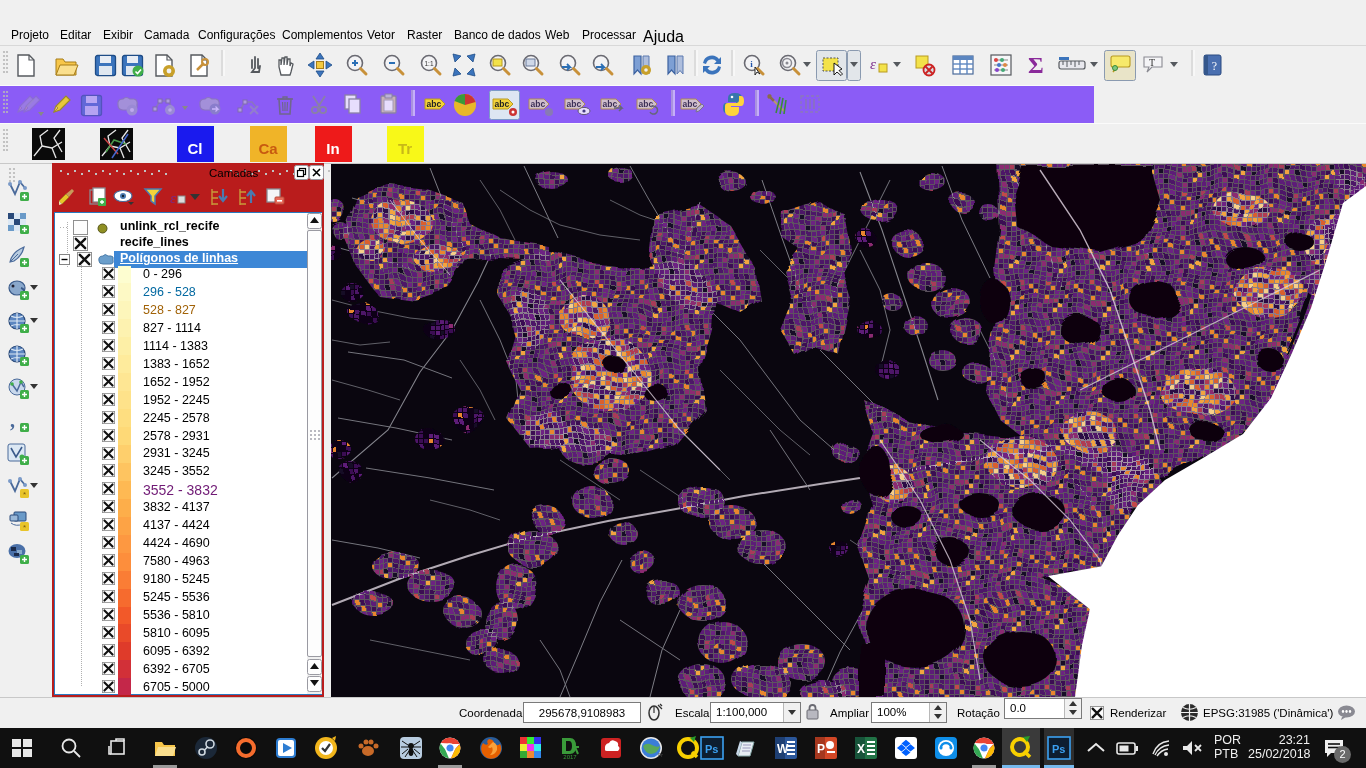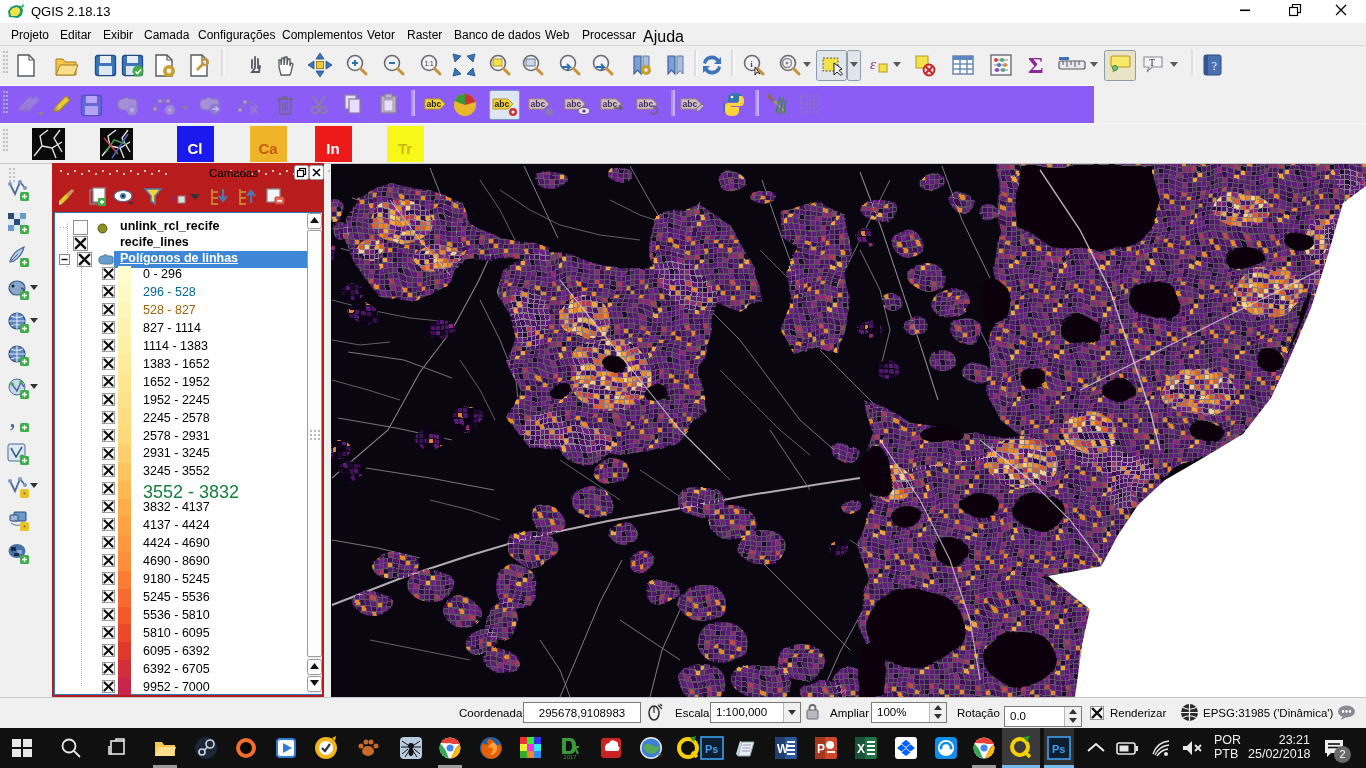--- a/index.html
+++ b/index.html
@@ -1,37 +1,19 @@
 <!DOCTYPE html>
 <html><head><meta charset="utf-8"><style>
 *{margin:0;padding:0;box-sizing:border-box}
 html,body{width:1366px;height:768px;overflow:hidden;font-family:"Liberation Sans",sans-serif;background:#f0f0f0}
 .abs{position:absolute}
 #root{position:relative;width:1366px;height:768px}
 svg{display:block}
 </style></head><body>
 <div id="root">
-    <div class="abs" style="left:0;top:0;width:1366px;height:23px;background:#ffffff">
-<svg class="abs" style="left:7px;top:3px" width="18" height="17" viewBox="0 0 18 17">
-<path d="M2,14 L1,8 L4,4 L9,2 L14,3 L16,7 L15,12 L11,15 Z" fill="#169b62"></path>
-<path d="M4,13 L3,8 L6,5 L10,4 L13,6 L13,10 L10,13 Z" fill="#f7e14a"></path>
-<path d="M14,3 L17,1 L16,5 Z" fill="#169b62"></path>
-</svg>
-<span class="abs" style="left:31px;top:4px;font-size:13px;color:#000">QGIS 2.18.13</span>
-<svg class="abs" style="left:1240px;top:9px" width="12" height="3">
-        <rect width="10" height="1.6" y="0.5" fill="#000"></rect>
-      </svg>
-<svg class="abs" style="left:1289px;top:4px" width="13" height="13" viewBox="0 0 13 13">
-        <rect x="3.5" y="0.5" width="8" height="8" fill="none" stroke="#000" stroke-width="1.2"></rect>
-        <rect x="0.5" y="3.5" width="8" height="8" fill="#fff" stroke="#000" stroke-width="1.2"></rect>
-      </svg>
-<svg class="abs" style="left:1335px;top:4px" width="12" height="12" viewBox="0 0 12 12">
-        <path d="M1,1 L11,11 M11,1 L1,11" stroke="#000" stroke-width="1.3"></path>
-      </svg>
-</div>
     <div class="abs" style="left:0;top:23px;width:1366px;height:23px;background:#f0f0f0;border-bottom:1px solid #d8d8d8">
       <span class="abs" style="left:11px;top:5px;font-size:12px;color:#000">Projeto</span>
       <span class="abs" style="left:60px;top:5px;font-size:12px;color:#000">Editar</span>
       <span class="abs" style="left:103px;top:5px;font-size:12px;color:#000">Exibir</span>
       <span class="abs" style="left:144px;top:5px;font-size:12px;color:#000">Camada</span>
       <span class="abs" style="left:198px;top:5px;font-size:12px;color:#000">Configurações</span>
       <span class="abs" style="left:282px;top:5px;font-size:12px;color:#000">Complementos</span>
       <span class="abs" style="left:367px;top:5px;font-size:12px;color:#000">Vetor</span>
       <span class="abs" style="left:407px;top:5px;font-size:12px;color:#000">Raster</span>
       <span class="abs" style="left:454px;top:5px;font-size:12px;color:#000">Banco de dados</span>
@@ -772,21 +754,21 @@
       <svg class="abs" style="left:48px;top:252px" width="13" height="13" viewBox="0 0 16 16">
         <rect x="0.5" y="0.5" width="15" height="15" fill="#fdfdfd" stroke="#8a8a8a"></rect>
         <path d="M3,3 L13,13 M13,3 L3,13" stroke="#111" stroke-width="2.6" stroke-linecap="round"></path>
       </svg>
       <span class="abs" style="left:89px;top:252px;font-size:12.5px;color:#000">3245 - 3552</span>
       <div class="abs" style="left:64px;top:269px;width:13px;height:18px;background:#feb953"></div>
       <svg class="abs" style="left:48px;top:270px" width="13" height="13" viewBox="0 0 16 16">
         <rect x="0.5" y="0.5" width="15" height="15" fill="#fdfdfd" stroke="#8a8a8a"></rect>
         <path d="M3,3 L13,13 M13,3 L3,13" stroke="#111" stroke-width="2.6" stroke-linecap="round"></path>
       </svg>
-      <span class="abs" style="left:89px;top:270px;font-size:18px;color:#15803d">3552 - 3832</span>
+      <span class="abs" style="left:89px;top:270px;font-size:14px;color:#701a75">3552 - 3832</span>
       <div class="abs" style="left:64px;top:287px;width:13px;height:18px;background:#fdae4a"></div>
       <svg class="abs" style="left:48px;top:288px" width="13" height="13" viewBox="0 0 16 16">
         <rect x="0.5" y="0.5" width="15" height="15" fill="#fdfdfd" stroke="#8a8a8a"></rect>
         <path d="M3,3 L13,13 M13,3 L3,13" stroke="#111" stroke-width="2.6" stroke-linecap="round"></path>
       </svg>
       <span class="abs" style="left:89px;top:288px;font-size:12.5px;color:#000">3832 - 4137</span>
       <div class="abs" style="left:64px;top:305px;width:13px;height:18px;background:#fda345"></div>
       <svg class="abs" style="left:48px;top:306px" width="13" height="13" viewBox="0 0 16 16">
         <rect x="0.5" y="0.5" width="15" height="15" fill="#fdfdfd" stroke="#8a8a8a"></rect>
         <path d="M3,3 L13,13 M13,3 L3,13" stroke="#111" stroke-width="2.6" stroke-linecap="round"></path>
@@ -796,21 +778,21 @@
       <svg class="abs" style="left:48px;top:324px" width="13" height="13" viewBox="0 0 16 16">
         <rect x="0.5" y="0.5" width="15" height="15" fill="#fdfdfd" stroke="#8a8a8a"></rect>
         <path d="M3,3 L13,13 M13,3 L3,13" stroke="#111" stroke-width="2.6" stroke-linecap="round"></path>
       </svg>
       <span class="abs" style="left:89px;top:324px;font-size:12.5px;color:#000">4424 - 4690</span>
       <div class="abs" style="left:64px;top:341px;width:13px;height:18px;background:#fd8e3c"></div>
       <svg class="abs" style="left:48px;top:342px" width="13" height="13" viewBox="0 0 16 16">
         <rect x="0.5" y="0.5" width="15" height="15" fill="#fdfdfd" stroke="#8a8a8a"></rect>
         <path d="M3,3 L13,13 M13,3 L3,13" stroke="#111" stroke-width="2.6" stroke-linecap="round"></path>
       </svg>
-      <span class="abs" style="left:89px;top:342px;font-size:12.5px;color:#000">4690 - 8690</span>
+      <span class="abs" style="left:89px;top:342px;font-size:12.5px;color:#000">7580 - 4963</span>
       <div class="abs" style="left:64px;top:359px;width:13px;height:18px;background:#fa7d35"></div>
       <svg class="abs" style="left:48px;top:360px" width="13" height="13" viewBox="0 0 16 16">
         <rect x="0.5" y="0.5" width="15" height="15" fill="#fdfdfd" stroke="#8a8a8a"></rect>
         <path d="M3,3 L13,13 M13,3 L3,13" stroke="#111" stroke-width="2.6" stroke-linecap="round"></path>
       </svg>
       <span class="abs" style="left:89px;top:360px;font-size:12.5px;color:#000">9180 - 5245</span>
       <div class="abs" style="left:64px;top:377px;width:13px;height:18px;background:#f66b2e"></div>
       <svg class="abs" style="left:48px;top:378px" width="13" height="13" viewBox="0 0 16 16">
         <rect x="0.5" y="0.5" width="15" height="15" fill="#fdfdfd" stroke="#8a8a8a"></rect>
         <path d="M3,3 L13,13 M13,3 L3,13" stroke="#111" stroke-width="2.6" stroke-linecap="round"></path>
@@ -838,21 +820,21 @@
       <svg class="abs" style="left:48px;top:450px" width="13" height="13" viewBox="0 0 16 16">
         <rect x="0.5" y="0.5" width="15" height="15" fill="#fdfdfd" stroke="#8a8a8a"></rect>
         <path d="M3,3 L13,13 M13,3 L3,13" stroke="#111" stroke-width="2.6" stroke-linecap="round"></path>
       </svg>
       <span class="abs" style="left:89px;top:450px;font-size:12.5px;color:#000">6392 - 6705</span>
       <div class="abs" style="left:64px;top:466px;width:13px;height:18px;background:#c42749"></div>
       <svg class="abs" style="left:48px;top:468px" width="13" height="13" viewBox="0 0 16 16">
         <rect x="0.5" y="0.5" width="15" height="15" fill="#fdfdfd" stroke="#8a8a8a"></rect>
         <path d="M3,3 L13,13 M13,3 L3,13" stroke="#111" stroke-width="2.6" stroke-linecap="round"></path>
       </svg>
-      <span class="abs" style="left:89px;top:468px;font-size:12.5px;color:#000">9952 - 7000</span>
+      <span class="abs" style="left:89px;top:468px;font-size:12.5px;color:#000">6705 - 5000</span>
       <div class="abs" style="left:253px;top:1px;width:15px;height:481px;background:#f0f0f0"></div>
       <svg class="abs" style="left:253px;top:1px" width="15" height="16">
         <rect x="0.5" y="0.5" width="14" height="15" rx="2" fill="#fdfdfd" stroke="#9a9aa2"></rect>
         <path d="M7.5,4 L12,10 L3,10 Z" fill="#111"></path>
       </svg>
       <div class="abs" style="left:253px;top:18px;width:15px;height:427px;background:#fdfdfd;border:1px solid #9a9aa2;border-radius:2px"></div>
       <i class="abs" style="left:256px;top:218px;width:2px;height:2px;background:#b8b8c0"></i>
       <i class="abs" style="left:260px;top:218px;width:2px;height:2px;background:#b8b8c0"></i>
       <i class="abs" style="left:264px;top:218px;width:2px;height:2px;background:#b8b8c0"></i>
       <i class="abs" style="left:256px;top:222px;width:2px;height:2px;background:#b8b8c0"></i>
@@ -1323,21 +1305,21 @@
         <div class="abs" style="left:57px;top:0;width:17px;height:19px;background:#f0f0f0;border-left:1px solid #b8b8b8">
           <svg class="abs" style="left:4px;top:2px" width="9" height="6">
             <path d="M4,0 L8,5 L0,5 Z" fill="#333"></path>
           </svg>
           <svg class="abs" style="left:4px;top:11px" width="9" height="6">
             <path d="M0,0 L8,0 L4,5 Z" fill="#333"></path>
           </svg>
         </div>
       </div>
       <span class="abs" style="left:957px;top:9px">Rotação</span>
-      <div class="abs" style="left:1004px;top:8px;width:78px;height:21px;background:#fff;border:1px solid #7a7a7a">
+      <div class="abs" style="left:1004px;top:0;width:78px;height:21px;background:#fff;border:1px solid #7a7a7a">
         <span class="abs" style="left:5px;top:3px">0.0</span>
         <div class="abs" style="left:59px;top:0;width:17px;height:19px;background:#f0f0f0;border-left:1px solid #b8b8b8">
           <svg class="abs" style="left:4px;top:2px" width="9" height="6">
             <path d="M4,0 L8,5 L0,5 Z" fill="#333"></path>
           </svg>
           <svg class="abs" style="left:4px;top:11px" width="9" height="6">
             <path d="M0,0 L8,0 L4,5 Z" fill="#333"></path>
           </svg>
         </div>
       </div>

